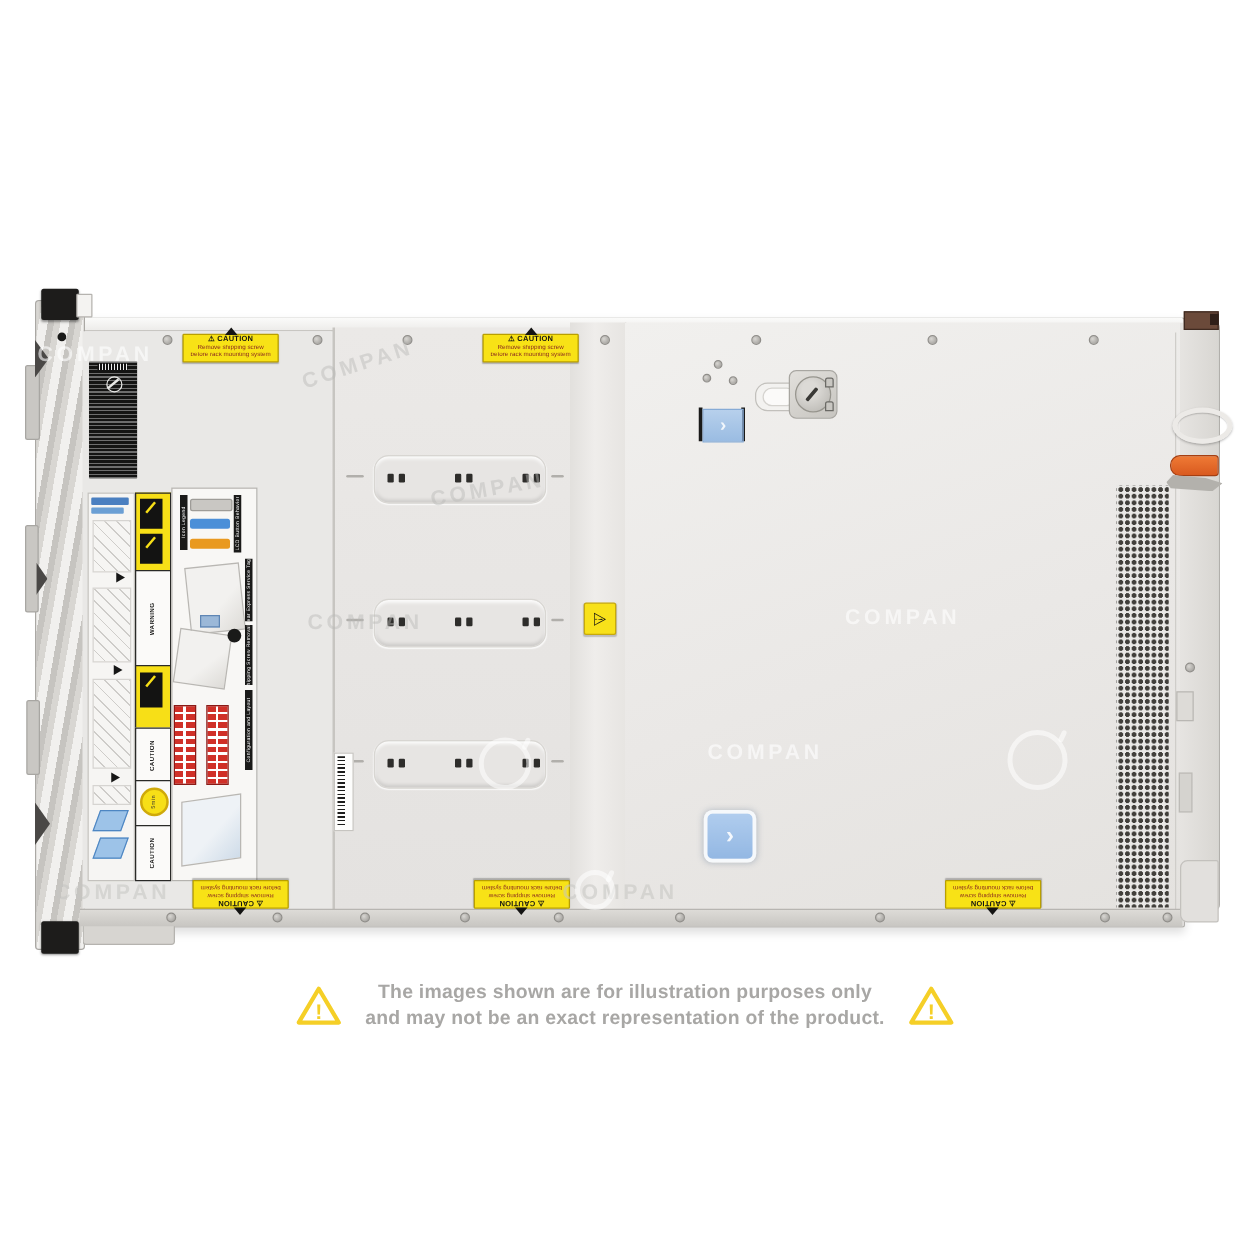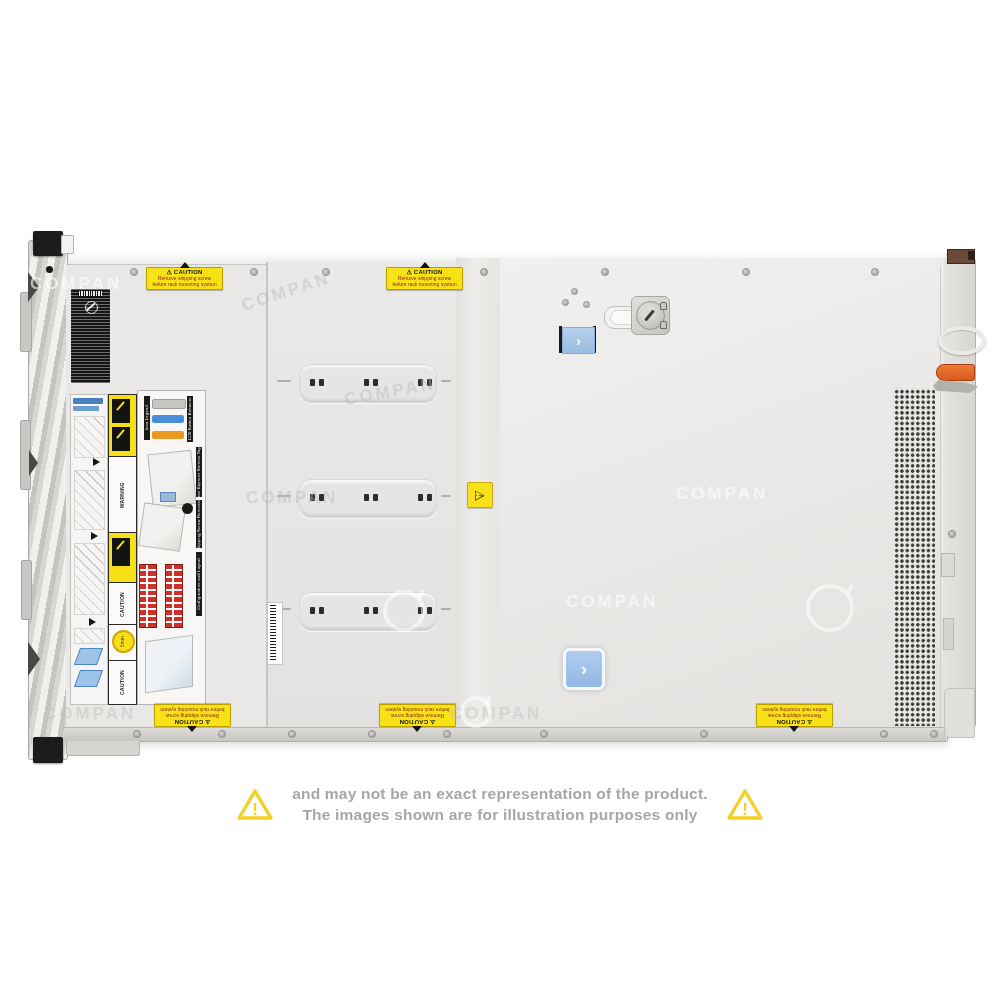--- a/index.html
+++ b/index.html
@@ -358,22 +358,22 @@
   <div class="abs wm-ring" style="left:383px;top:590px;width:34px;height:34px"></div>
   <div class="abs wm-ring" style="left:806px;top:584px;width:40px;height:40px"></div>
   <div class="abs wm-ring" style="left:460px;top:696px;width:24px;height:24px"></div>
 
   <div class="abs disclaimer">
     <svg width="38" height="34" viewBox="0 0 38 34">
       <polygon points="19,3 35,30 3,30" fill="#ffffff" stroke="#F5CF27" stroke-width="3.4" stroke-linejoin="round"></polygon>
       <text x="19" y="27" text-anchor="middle" font-size="17" font-weight="bold" fill="#F5CF27">!</text>
     </svg>
     <div class="disc-text">
+      <div>The images shown are for illustration purposes only</div>
       <div>and may not be an exact representation of the product.</div>
-      <div>The images shown are for illustration purposes only</div>
     </div>
     <svg width="38" height="34" viewBox="0 0 38 34">
       <polygon points="19,3 35,30 3,30" fill="#ffffff" stroke="#F5CF27" stroke-width="3.4" stroke-linejoin="round"></polygon>
       <text x="19" y="27" text-anchor="middle" font-size="17" font-weight="bold" fill="#F5CF27">!</text>
     </svg>
   </div>
 
 </div>
 
 </body></html>

